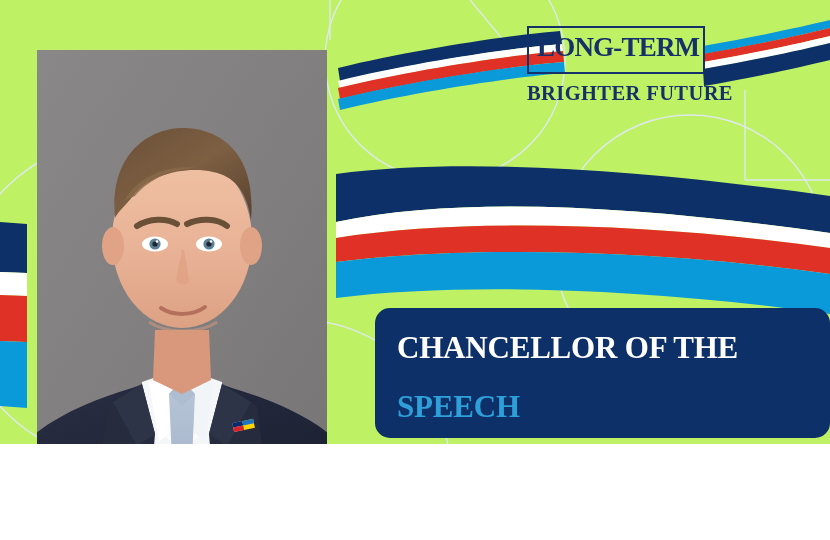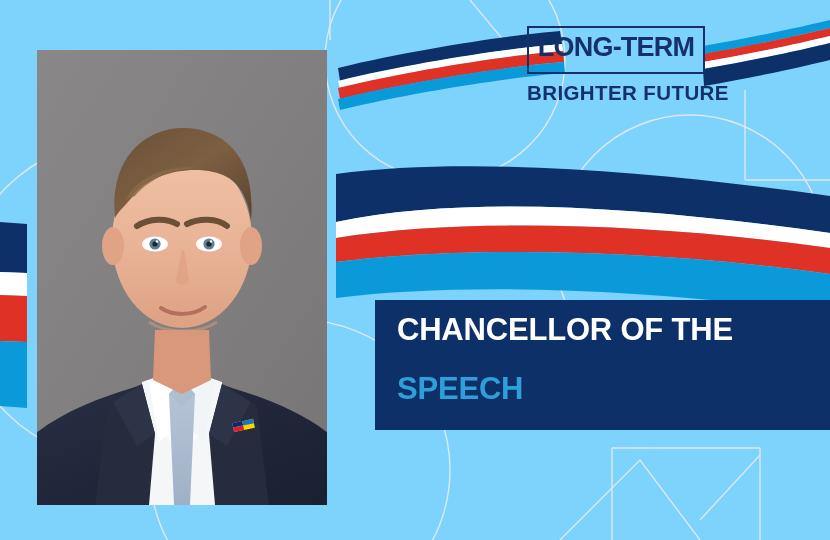--- a/index.html
+++ b/index.html
@@ -7,23 +7,24 @@
     padding: 0;
     background: #ffffff;
   }
   body {
     font-family: "Liberation Sans", sans-serif;
   }
 
   .poster {
     position: relative;
     width: 830px;
-    height: 540px;
+    height: 444px;
     overflow: hidden;
-    background: #7dd3fc;
+    background: #bef264;
+    font-family: Liberation Serif, serif;
   }
 
   
   .bg-watermark {
     position: absolute;
     inset: 0;
     z-index: 0;
     pointer-events: none;
   }
 
@@ -110,27 +111,28 @@
     color: #16306a;
     letter-spacing: 0.4px;
     line-height: 1;
     white-space: nowrap;
   }
 
   
   .title-box {
     position: absolute;
     left: 375px;
-    top: 300px;
+    top: 308px;
     width: 455px;
     height: 130px;
     background: #0d3068;
     z-index: 4;
     box-sizing: border-box;
-    padding: 14px 0 0 22px;
+    padding: 24px 0 0 22px;
+    border-radius: 15px;
   }
   .title-line {
     font-size: 31px;
     font-weight: bold;
     color: #ffffff;
     line-height: 1.02;
     letter-spacing: -0.2px;
     white-space: nowrap;
   }
   .title-accent {

